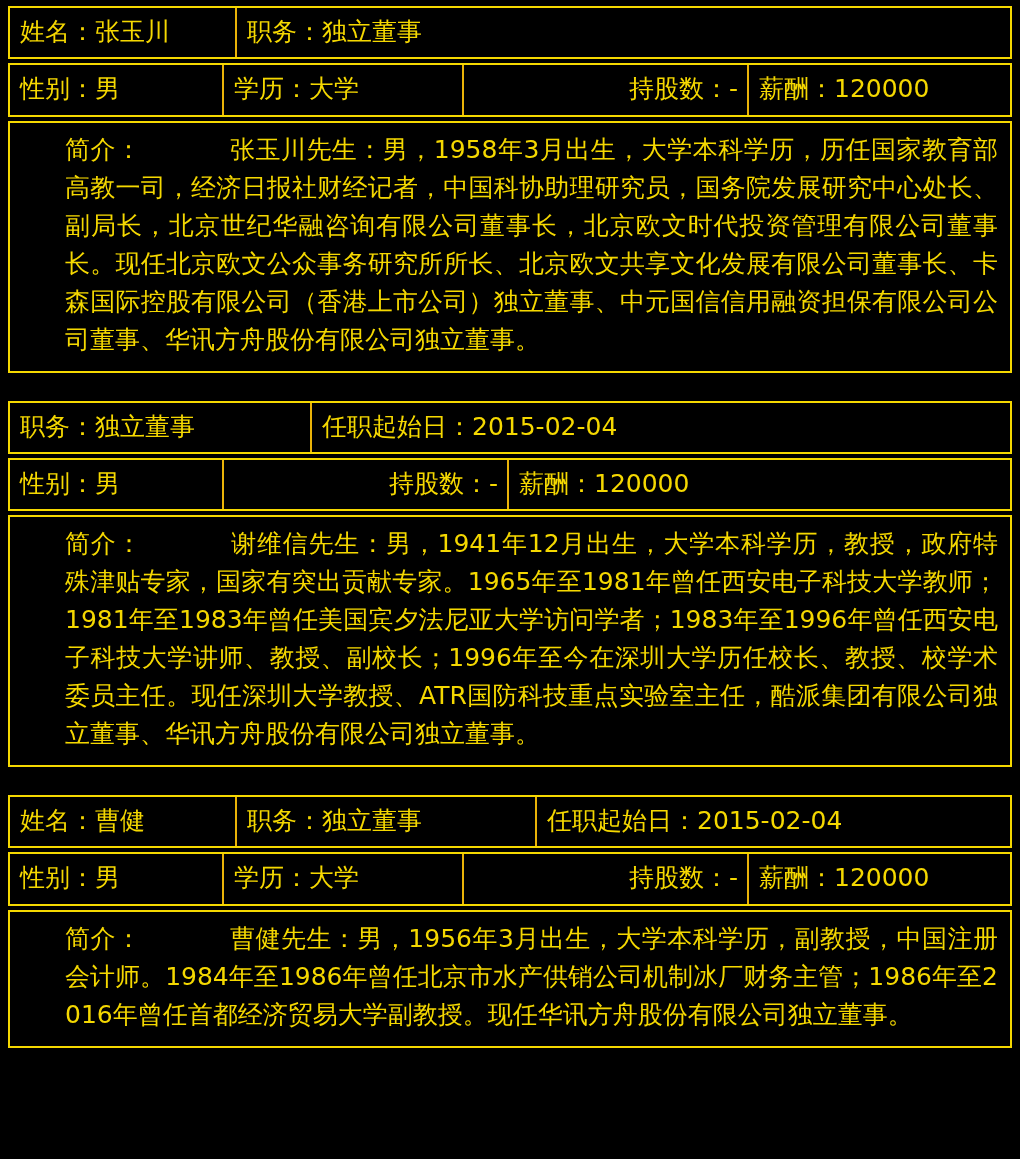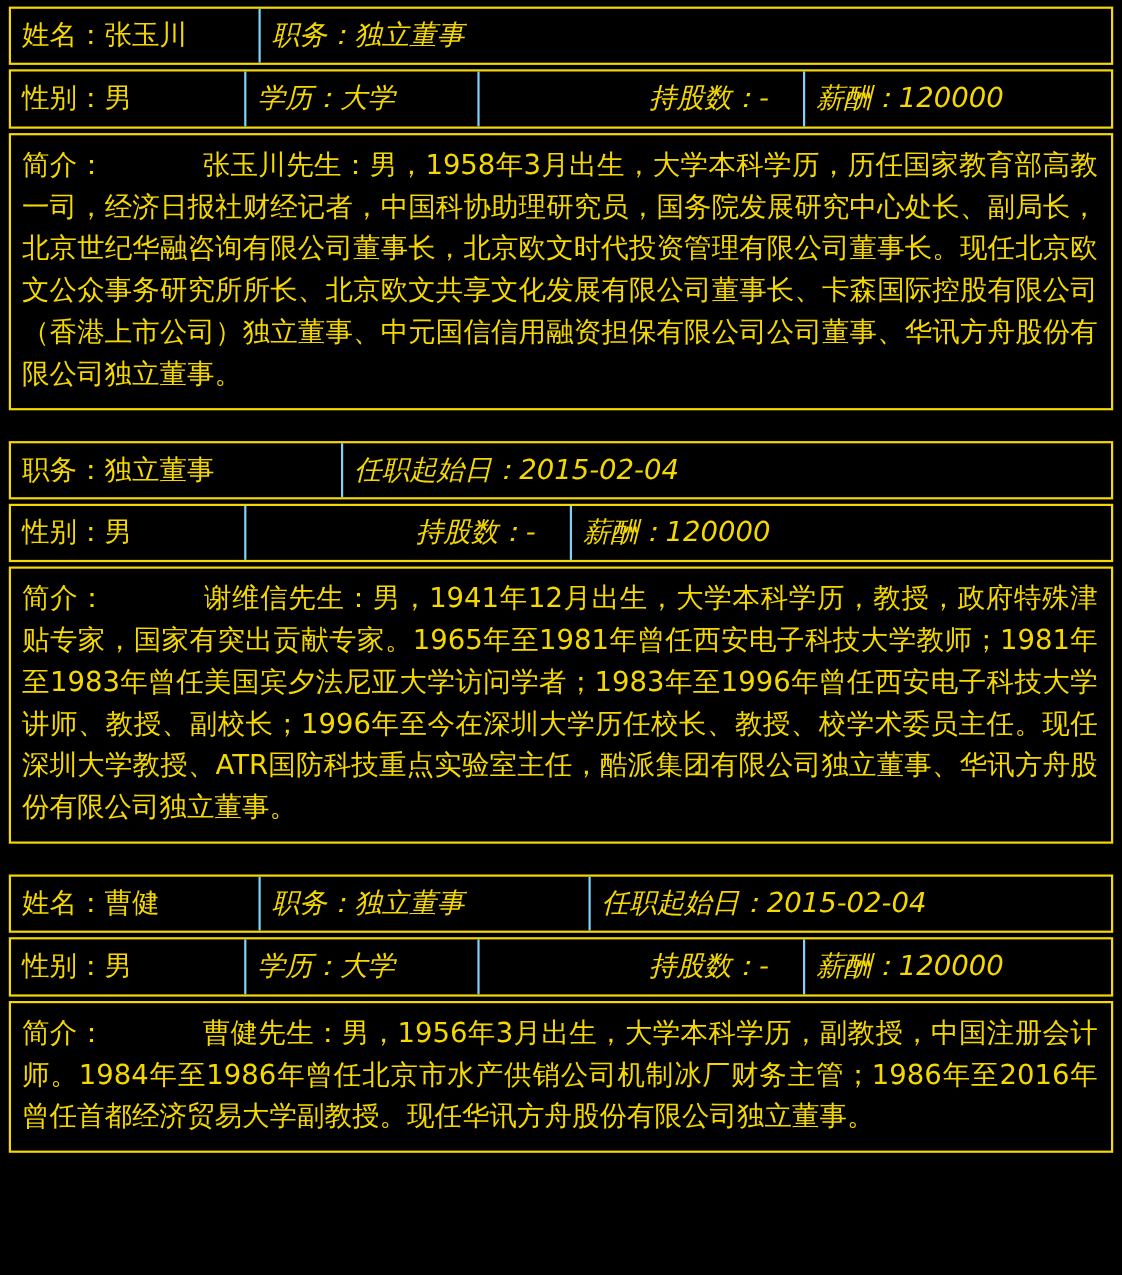--- a/index.html
+++ b/index.html
@@ -29,47 +29,47 @@
     border-left: 2px solid #f5d800;
     border-right: 2px solid #f5d800;
     box-sizing: border-box;
     margin-bottom: 4px;
   }
   .row.info {
     border-left: 2px solid #f5d800;
     border-right: 2px solid #f5d800;
   }
   .cell {
-    padding: 8px 20px 10px 10px;
+    padding: 8px 9px 10px 10px;
     font-size: 25px;
     line-height: 1.25;
     white-space: nowrap;
     box-sizing: border-box;
     position: relative;
   }
   .cell + .cell {
-    border-left: 2px solid #7dd3fc;
-    font-style: italic;
+    border-left: 2px solid #eab308;
   }
   .c-name   { width: 225px; }
   .c-title  { width: 300px; }
   .c-date   { flex: 1 1 auto; }
 
   .c-sex    { width: 212px; }
-  .c-edu    { width: 212px; }
+  .c-edu    { width: 240px; }
   .c-shares { width: 285px; text-align: right; }
-  .c-salary { flex: 1 1 auto; margin-left: 11px; }
+  .c-salary { flex: 1 1 auto; }
 
   .bio {
     padding: 8px 12px 12px 10px;
     font-size: 25px;
     line-height: 1.52;
     text-align: justify;
     text-justify: inter-character;
     word-break: break-all;
+    margin-left: 45px;
   }
   .bio .indent {
     display: inline-block;
     width: 88px;
   }
   .bio-label {
     white-space: nowrap;
   }
 </style>
 </head>

